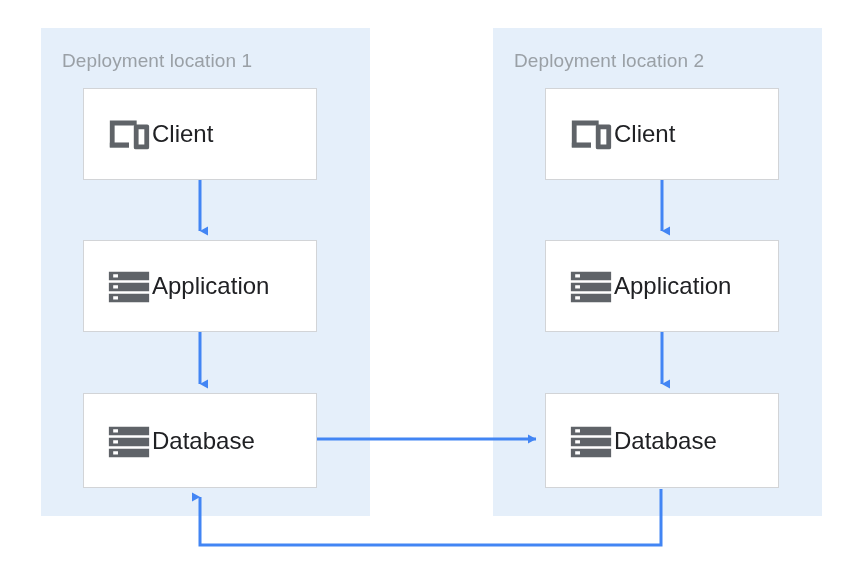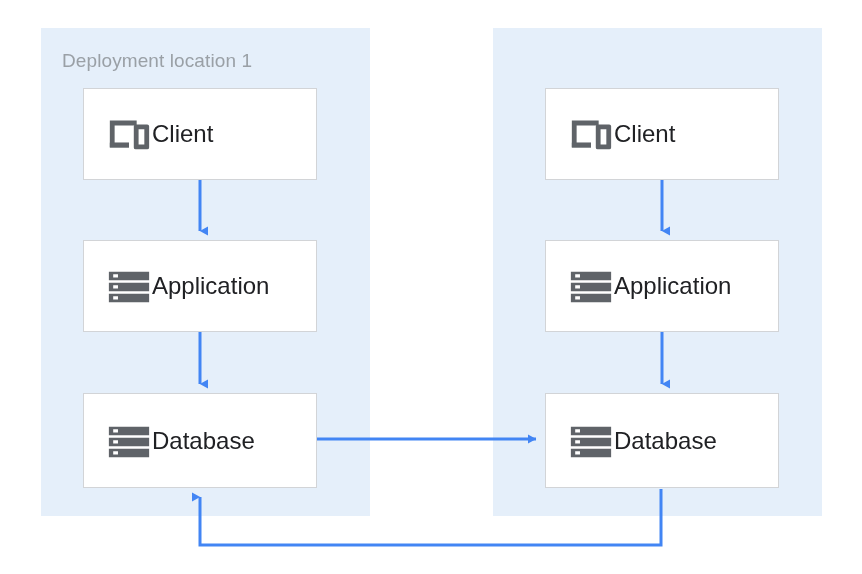--- a/index.html
+++ b/index.html
@@ -66,20 +66,21 @@
 </style>
 </head>
 <body>
 
 <div id="diagram">
 
   <div class="zone" id="zone-box-1" style="left: 41px; top: 28px; width: 329px; height: 488px; background: rgb(229, 239, 250);"></div>
   <div class="zone" id="zone-box-2" style="left: 493px; top: 28px; width: 329px; height: 488px; background: rgb(229, 239, 250);"></div>
 
   <div class="zone-label" id="zone-label-1" style="left: 62px; top: 50px; color: rgb(154, 160, 166);">Deployment location 1</div>
+  <div class="zone-label" id="zone-label-2" style="left: 514px; top: 50px; color: rgb(154, 160, 166);">Deployment location 2</div>
 
   <svg class="edge-layer" viewBox="0 0 862 574" width="862" height="574">
     <defs>
       <marker id="arrow-down" markerWidth="10" markerHeight="9" refX="5" refY="8.4" orient="auto" markerUnits="userSpaceOnUse">
         <path d="M0.2,0 L9.8,0 L5,8.6 Z" fill="#4285f4"></path>
       </marker>
       <marker id="arrow-right" markerWidth="9" markerHeight="10" refX="8.4" refY="5" orient="auto" markerUnits="userSpaceOnUse">
         <path d="M0,0.2 L0,9.8 L8.6,5 Z" fill="#4285f4"></path>
       </marker>
       <marker id="arrow-up" markerWidth="10" markerHeight="9" refX="5" refY="8.4" orient="auto" markerUnits="userSpaceOnUse">

